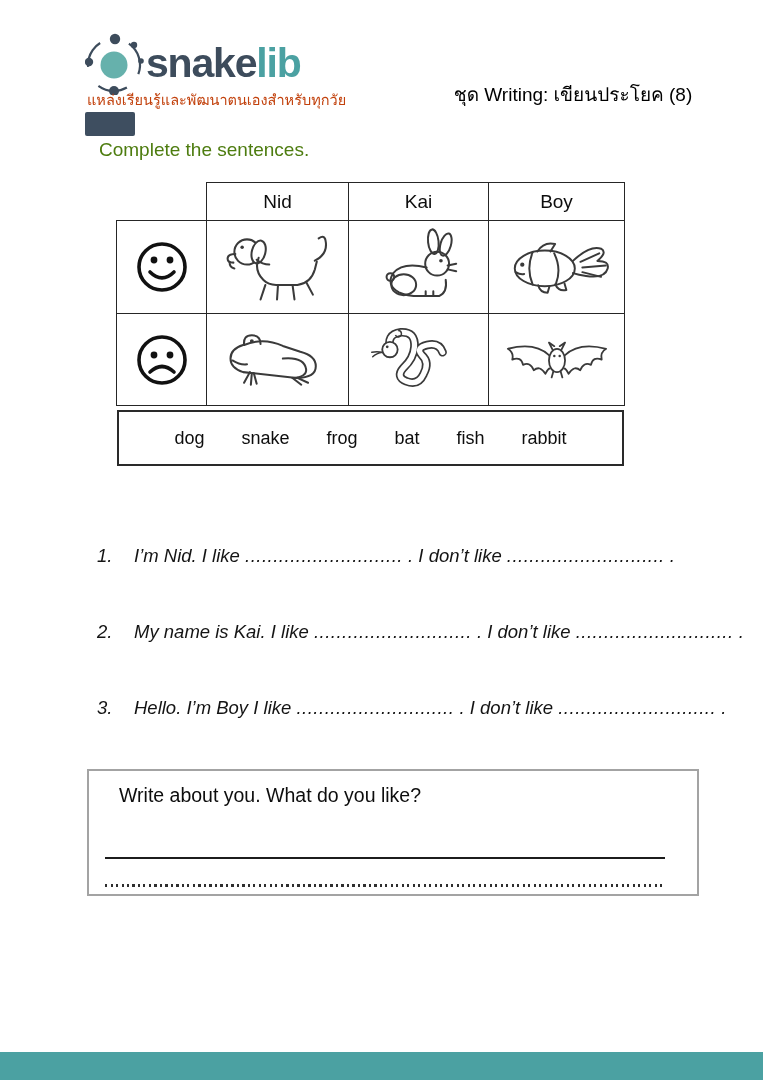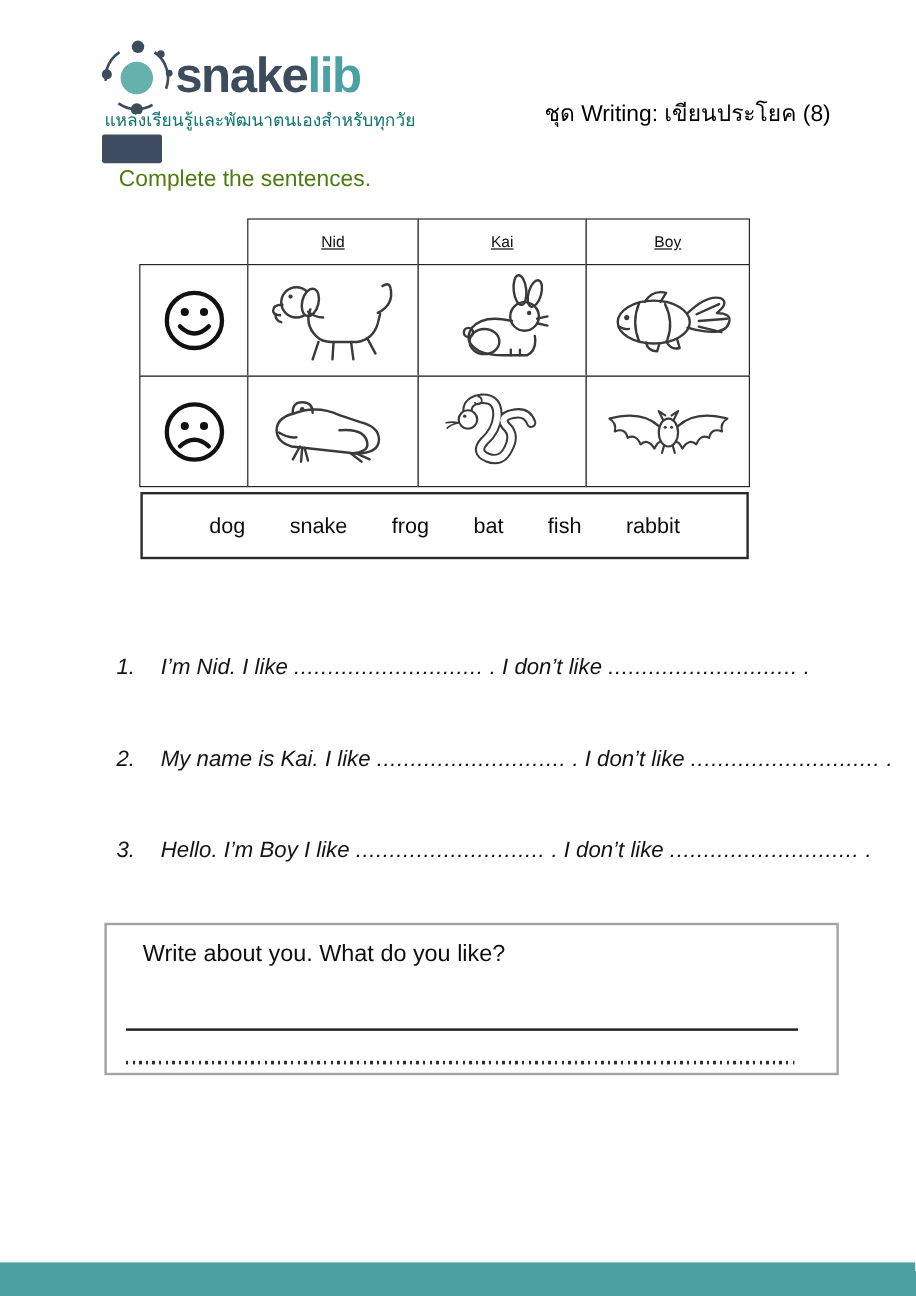--- a/index.html
+++ b/index.html
@@ -4,33 +4,33 @@
 <style>
   * { margin:0; padding:0; box-sizing:border-box; }
   html,body { background:#ffffff; }
   body { font-family:"Liberation Sans","DejaVu Sans",sans-serif; color:#1a1a1a; }
   .page { position:relative; width:763px; height:1080px; background:#fff; overflow:hidden; }
 
   
   .logo-icon { position:absolute; left:85px; top:31px; }
   .logo-word { position:absolute; left:146px; top:40px; font-size:41px; font-weight:700; letter-spacing:-1.2px; color:#3d4c5c; }
   .logo-word .accent { color:#4ba1a2; }
-  .tagline { position:absolute; left:87px; top:88px; font-size:14.5px; color:#0f766e; }
+  .tagline { position:absolute; left:87px; top:88px; font-size:14.5px; color:#c2410c; }
   .brand-box { position:absolute; left:85px; top:112px; width:50px; height:24px; background:#3e4e60; border-radius:2px; }
 
   .sheet-title { position:absolute; left:398px; top:38px; width:350px; text-align:center; font-size:29px; font-weight:700; color:#000; }
   .sheet-subtitle { position:absolute; left:398px; top:79px; width:350px; text-align:center; font-size:19px; color:#000; }
 
   .instruction { position:absolute; left:99px; top:139px; font-size:19px; color:#4d7c0f; }
 
   
   .pref-table { position:absolute; left:117px; top:183px; display:grid; grid-template-columns:90px 142px 140px 136px; grid-template-rows:38px 93px 92px; }
   .cell { border:1px solid #262626; display:flex; align-items:center; justify-content:center; background:#fff; }
   .cell.spacer { border:none; }
-  .cell.hdr { font-size:13px; color:#0d0d0d;text-decoration:underline; }
+  .cell.hdr { font-size:19px; color:#0d0d0d; }
   .pref-table .cell + .cell { margin-left:-1px; }
   .pref-table .cell { margin-top:-1px; }
 
   
   .word-bank { position:absolute; left:117px; top:410px; width:507px; height:56px; border:2px solid #2a2a2a; display:flex; align-items:center; justify-content:center; gap:37px; font-size:18px; color:#0d0d0d; }
 
   
   .sentence { position:absolute; left:97px; width:640px; font-size:18.5px; color:#141414; white-space:nowrap;font-style:italic; }
   .sentence .num { display:inline-block; width:37px; }
   .blank { letter-spacing:0.5px; }

